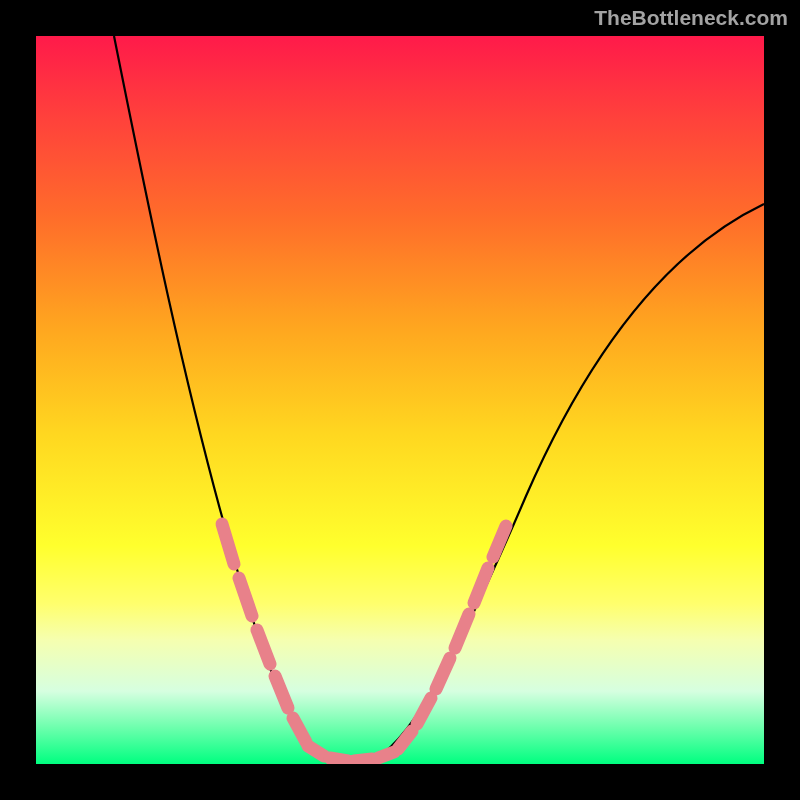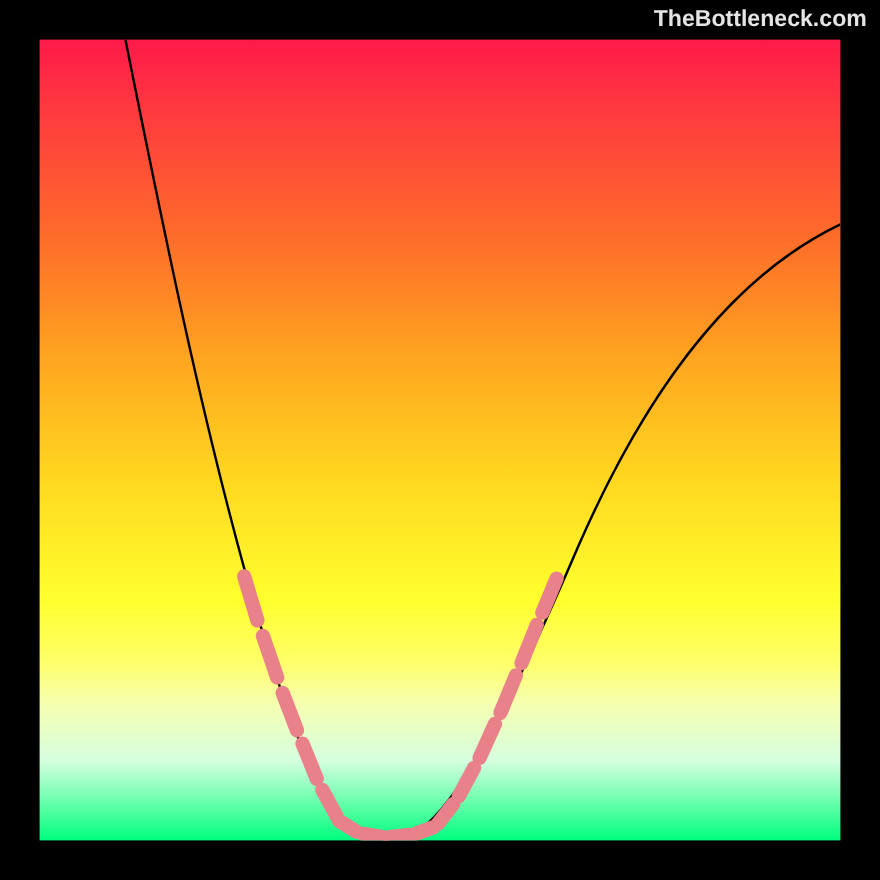--- a/index.html
+++ b/index.html
@@ -24,21 +24,21 @@
       #d6ffe0 90%,
       #6dffad 95%,
       #00ff80 100%
     );
   }
   
   .watermark {
     position: absolute;
     top: 6px;
     right: 12px;
-    color: #e5e5e5;
+    color: #a3a3a3;
     font-size: 21px;
     font-weight: bold;
     z-index: 10;
   }
   
   svg.curves {
     position: absolute;
     left: 0;
     top: 0;
     width: 728px;

